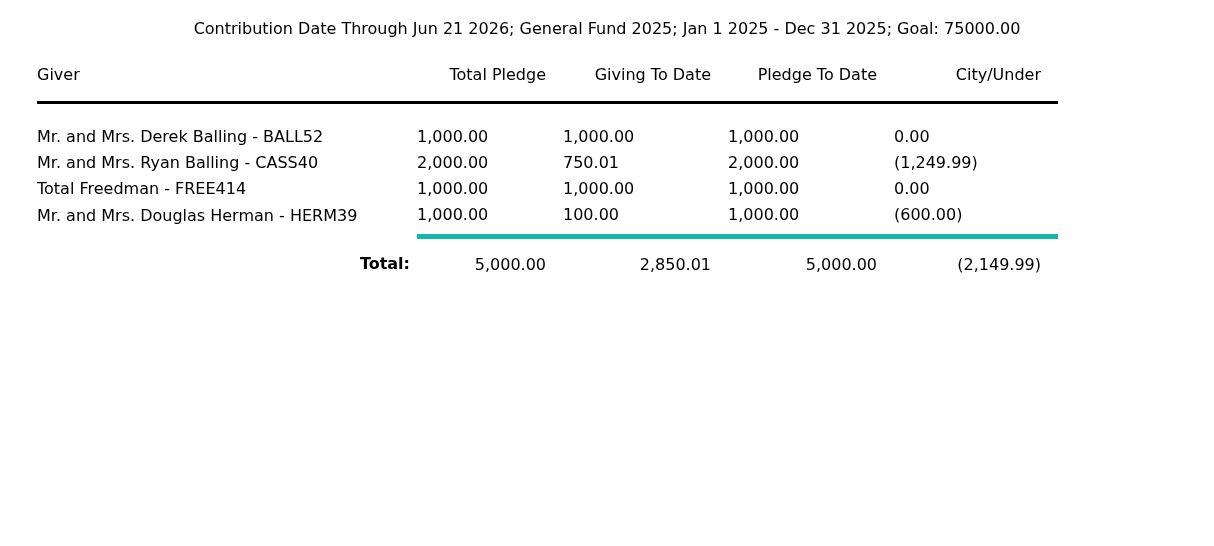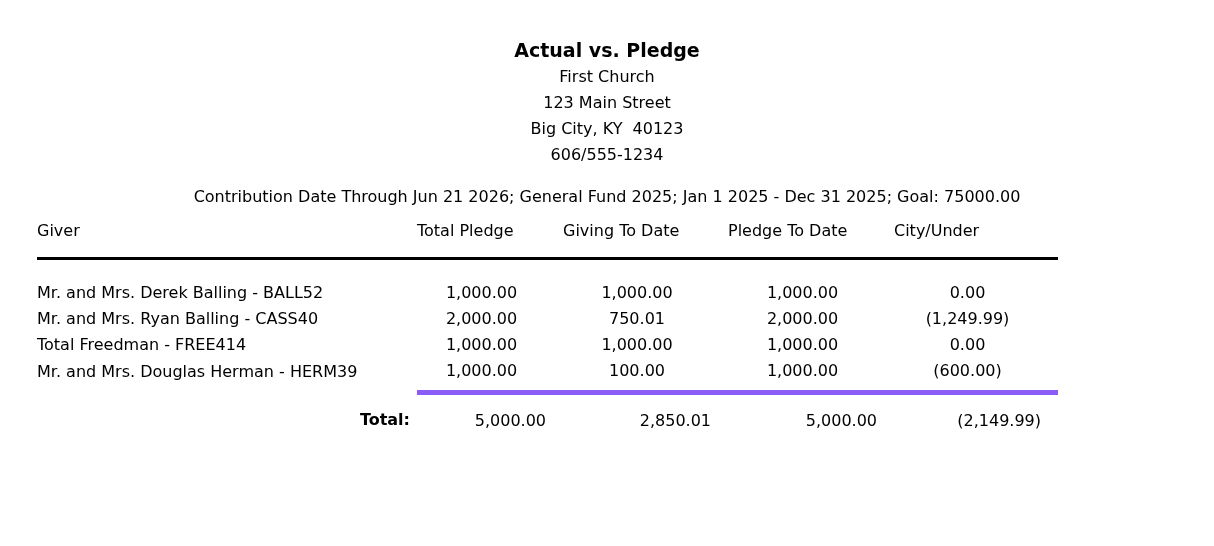--- a/index.html
+++ b/index.html
@@ -35,76 +35,69 @@
   }
   .section-title {
     margin-top: 26px;
     text-align: center;
     font-weight: bold;
     line-height: 26px;
   }
   table.pledge-table {
     border-collapse: collapse;
     table-layout: fixed;
-    margin: 8px 0 0 37px;
+    margin: 20px 0 0 37px;
     width: 1021px;
     font-size: 16px;
   }
   .pledge-table th {
     font-weight: normal;
-    text-align: left;
+    text-align: right;
     vertical-align: bottom;
     line-height: 26px;
     padding: 0 17px 13px 0;
     border-bottom: 3px solid #000;
   }
   .pledge-table th.col-giver {
     text-align: left;
     padding-right: 0;
   }
   .pledge-table tbody td {
     line-height: 26px;
-    text-align: center;
+    text-align: left;
     padding: 0 17px 0 0;
   }
   .pledge-table tbody td.giver-cell {
     text-align: left;
     padding-right: 0;
     white-space: nowrap;
   }
   .pledge-table tbody tr:first-child td {
     padding-top: 20px;
   }
   .pledge-table tbody tr:last-child td {
     padding-bottom: 6px;
   }
   .pledge-table tfoot td {
-    border-top: 5px solid #8b5cf6;
+    border-top: 5px solid #14b8a6;
     line-height: 26px;
     text-align: right;
     padding: 13px 17px 0 0;
   }
   .pledge-table tfoot td.total-label-cell {
     border-top: none;
     font-weight: bold;
     padding-right: 7px;
   }
 </style>
 </head>
 <body>
 
 <div class="page">
 
-  <div class="report-header">
-    <div class="report-title">Actual vs. Pledge</div>
-    <div class="org-line">First Church</div>
-    <div class="org-line">123 Main Street</div>
-    <div class="org-line pre">Big City, KY  40123</div>
-    <div class="org-line">606/555-1234</div>
-  </div>
 
   <div class="criteria">Contribution Date Through Jun 21 2026; General Fund 2025; Jan 1 2025 - Dec 31 2025; Goal: 75000.00</div>
 
 
   <table class="pledge-table">
     <colgroup>
       <col style="width:380px">
       <col style="width:146px">
       <col style="width:165px">
       <col style="width:166px">

